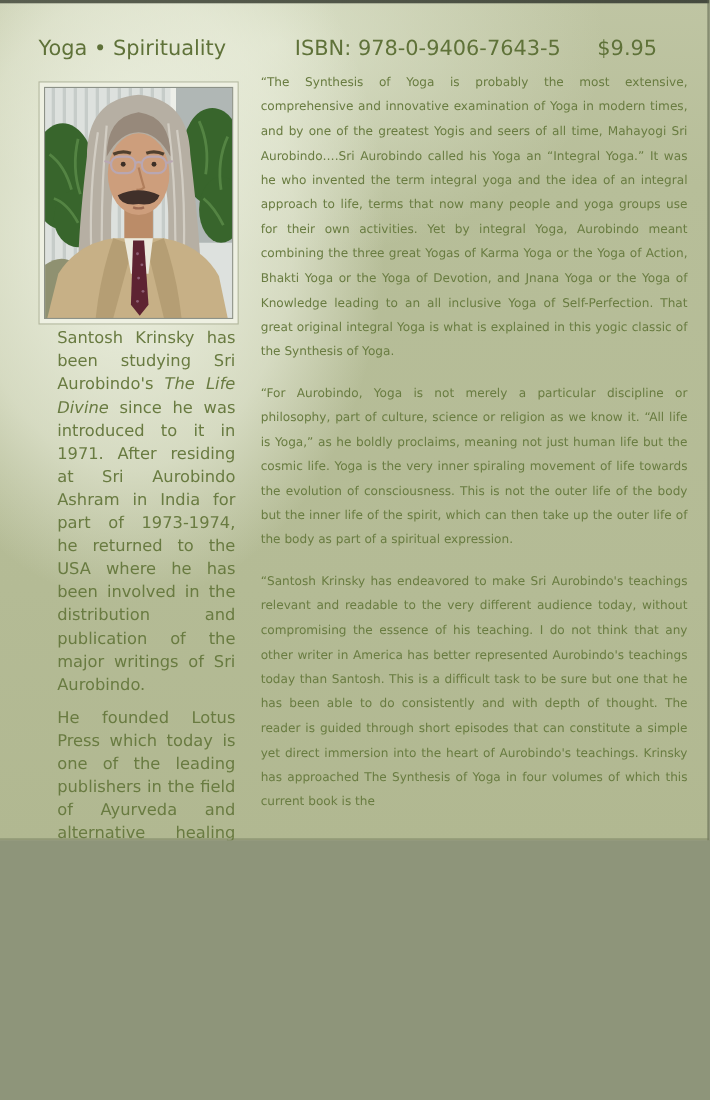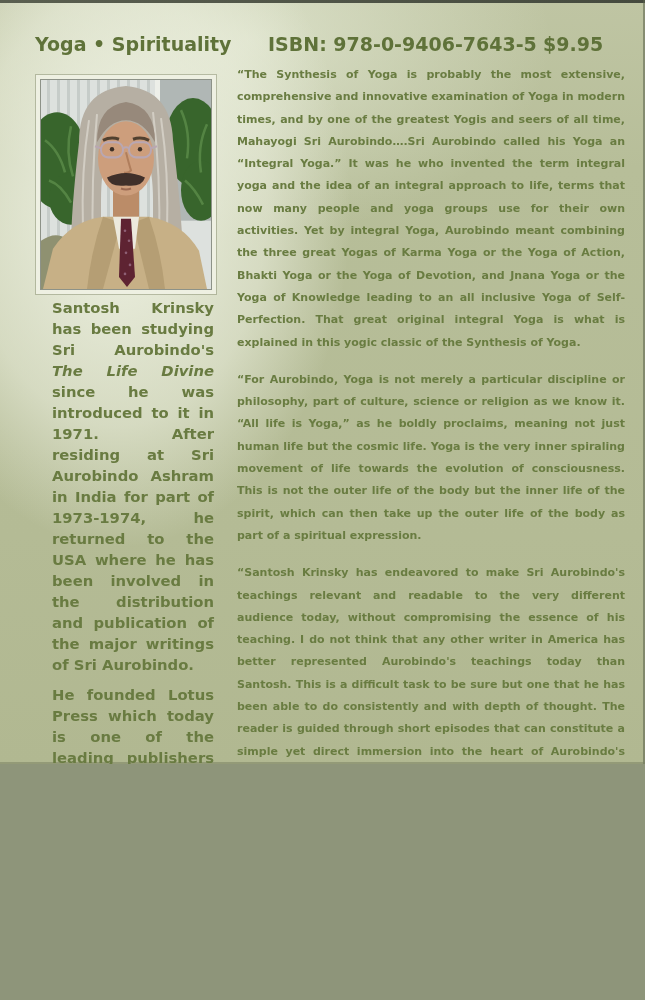--- a/index.html
+++ b/index.html
@@ -5,21 +5,20 @@
   html,body{margin:0;padding:0;background:#8e957a;}
   .cover{
     position:relative;width:645px;height:764px;margin:0 auto;overflow:hidden;
     font-family:"DejaVu Sans","Liberation Sans",sans-serif;
     background:
       radial-gradient(ellipse 310px 450px at 118px 210px, rgba(242,245,232,.95) 0%, rgba(240,243,228,.55) 48%, rgba(240,243,228,0) 75%),
       radial-gradient(ellipse 430px 280px at 250px 40px, rgba(233,238,219,.65) 0%, rgba(233,238,219,0) 70%),
       radial-gradient(ellipse 260px 200px at 90px 940px, rgba(226,230,206,.35) 0%, rgba(226,230,206,0) 75%),
       linear-gradient(180deg,#bfc5a3 0%,#b7be99 22%,#b4bb95 70%,#b1b891 100%);
     color:#68793f;
-    font-weight:bold;
   }
   .edge-top{position:absolute;left:0;top:0;width:645px;height:3px;background:linear-gradient(90deg,#5a5f50,#454a3e);}
   .edge-right{position:absolute;right:0;top:0;width:2px;height:1000px;background:rgba(90,96,75,.55);}
   .edge-bottom{position:absolute;left:0;bottom:0;width:645px;height:2px;background:rgba(122,129,99,.55);}
 
   
   .hdr{position:absolute;top:33px;left:0;width:645px;height:26px;font-size:19px;color:#5f7239;}
   .hdr .cat{position:absolute;left:35px;}
   .hdr .isbn{position:absolute;left:268px;}
   .hdr .price{position:absolute;left:543px;}

